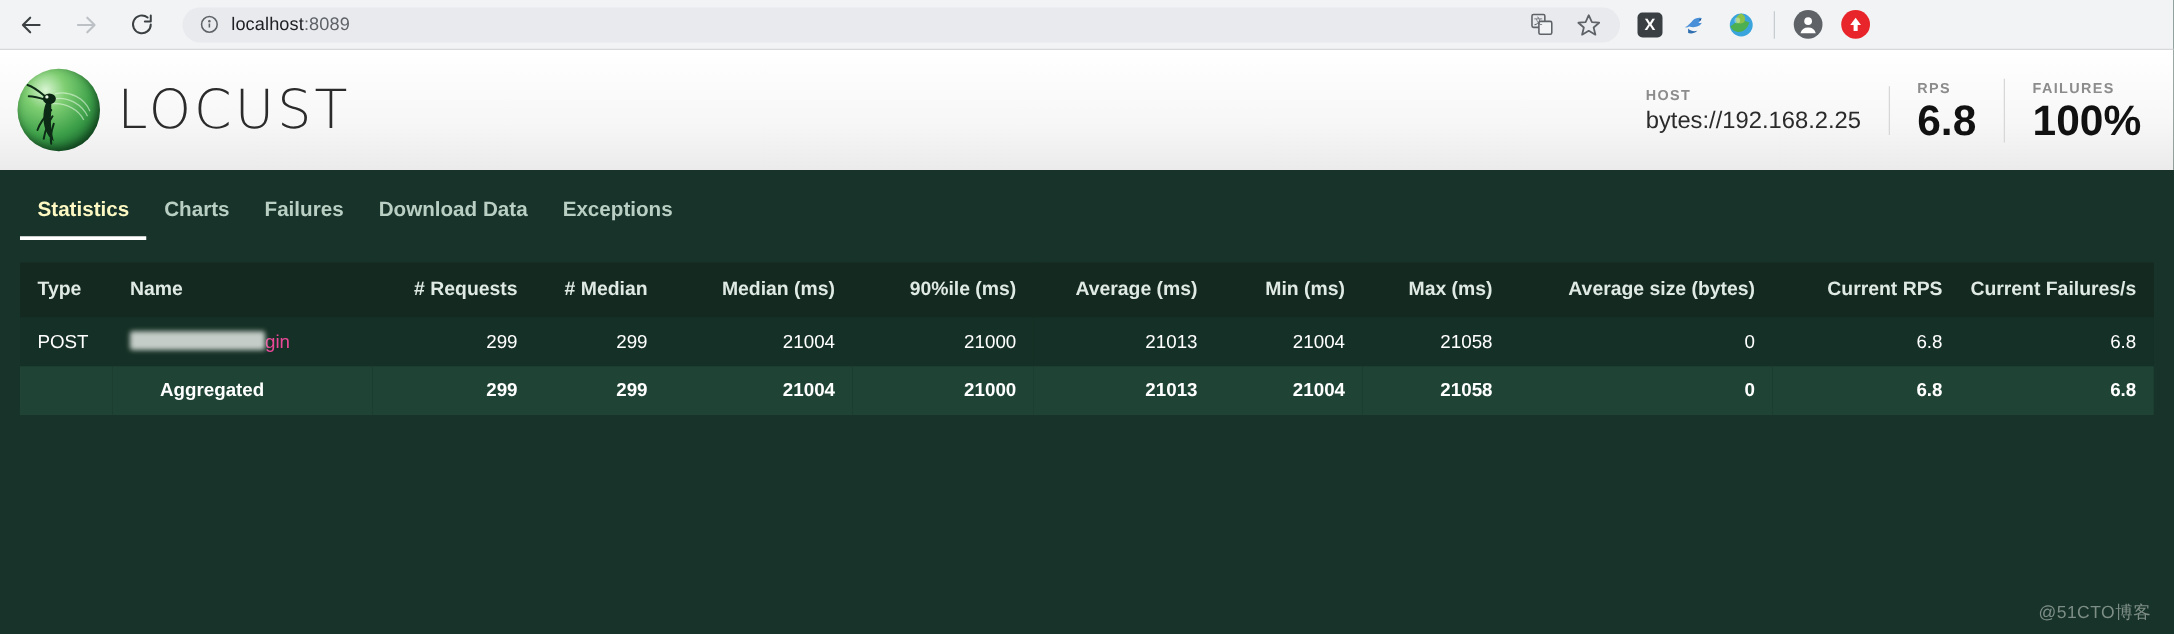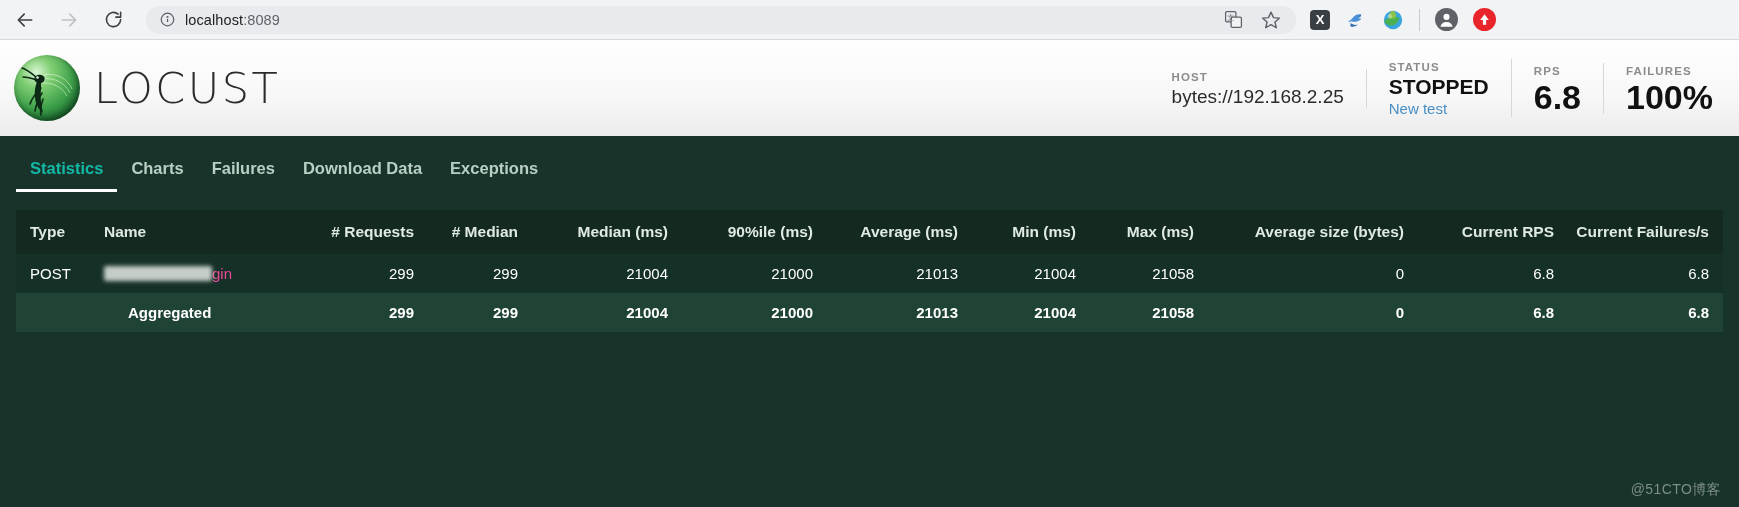--- a/index.html
+++ b/index.html
@@ -150,21 +150,21 @@
   }
   .tab {
     font-size: 16.5px;
     font-weight: bold;
     color: #b9cfc4;
     padding: 0 14px 11px 14px;
     cursor: pointer;
     border-bottom: 3px solid transparent;
     white-space: nowrap;
   }
-  .tab.active { color: #14b8a6; border-bottom-color: #ffffff; }
+  .tab.active { color: #fef9c3; border-bottom-color: #ffffff; }
 
   
   .content { background: #17332a; height: calc(507px - 40px - 96px - 56px); padding: 18px 16px 0 16px; position: relative; }
   table.stats-table {
     width: 100%;
     border-collapse: collapse;
     table-layout: fixed;
   }
   table.stats-table th {
     background: #14291f;
@@ -327,25 +327,20 @@
         <circle cx="23.5" cy="22.5" r="1.3" fill="#e8f8e4"></circle>
       </svg>
     </span>
     <span class="brand-name">LOCUST</span>
   </div>
 
   <div class="stats-strip">
     <div class="stat-cell host">
       <span class="stat-label">HOST</span>
       <span class="stat-host-val">bytes://192.168.2.25</span>
-    </div>
-    <div class="stat-cell">
-      <span class="stat-label">STATUS</span>
-      <span class="stat-status-val">STOPPED</span>
-      <a class="stat-link" href="#">New test</a>
     </div>
     <div class="stat-cell">
       <span class="stat-label">RPS</span>
       <span class="stat-big">6.8</span>
     </div>
     <div class="stat-cell">
       <span class="stat-label">FAILURES</span>
       <span class="stat-big">100%</span>
     </div>
   </div>

